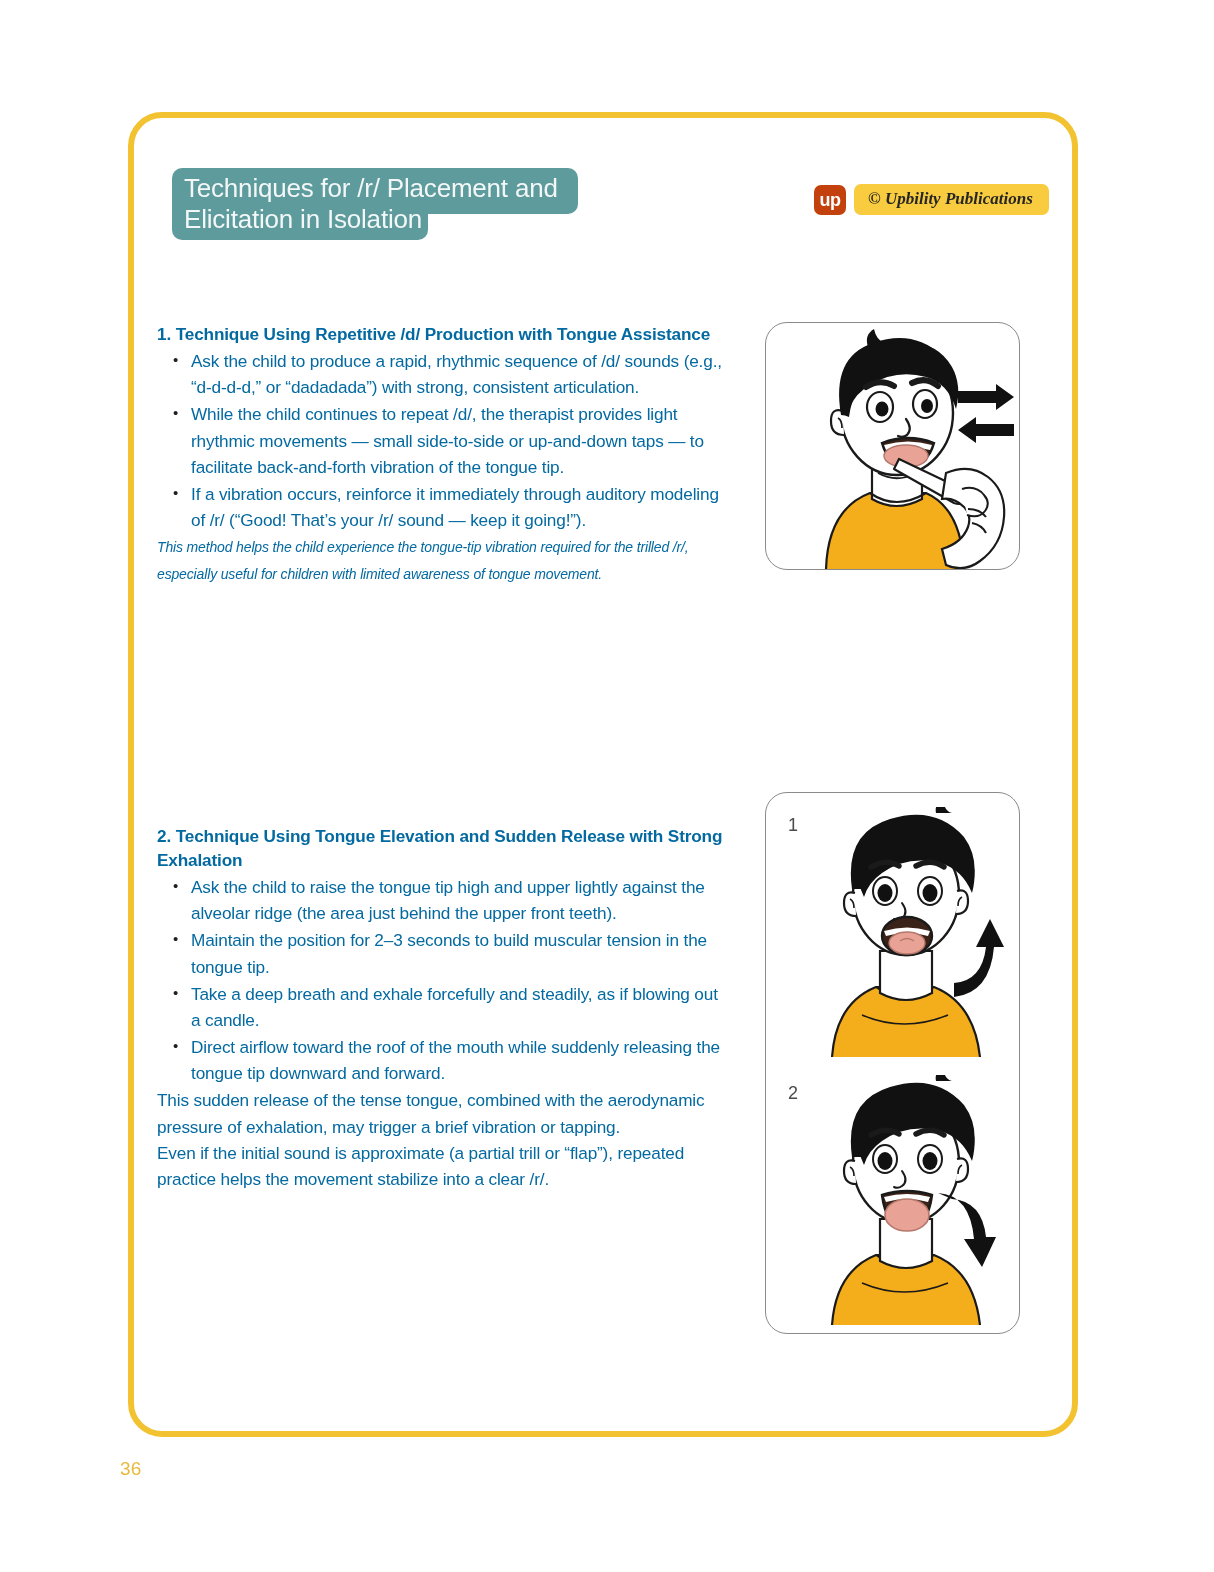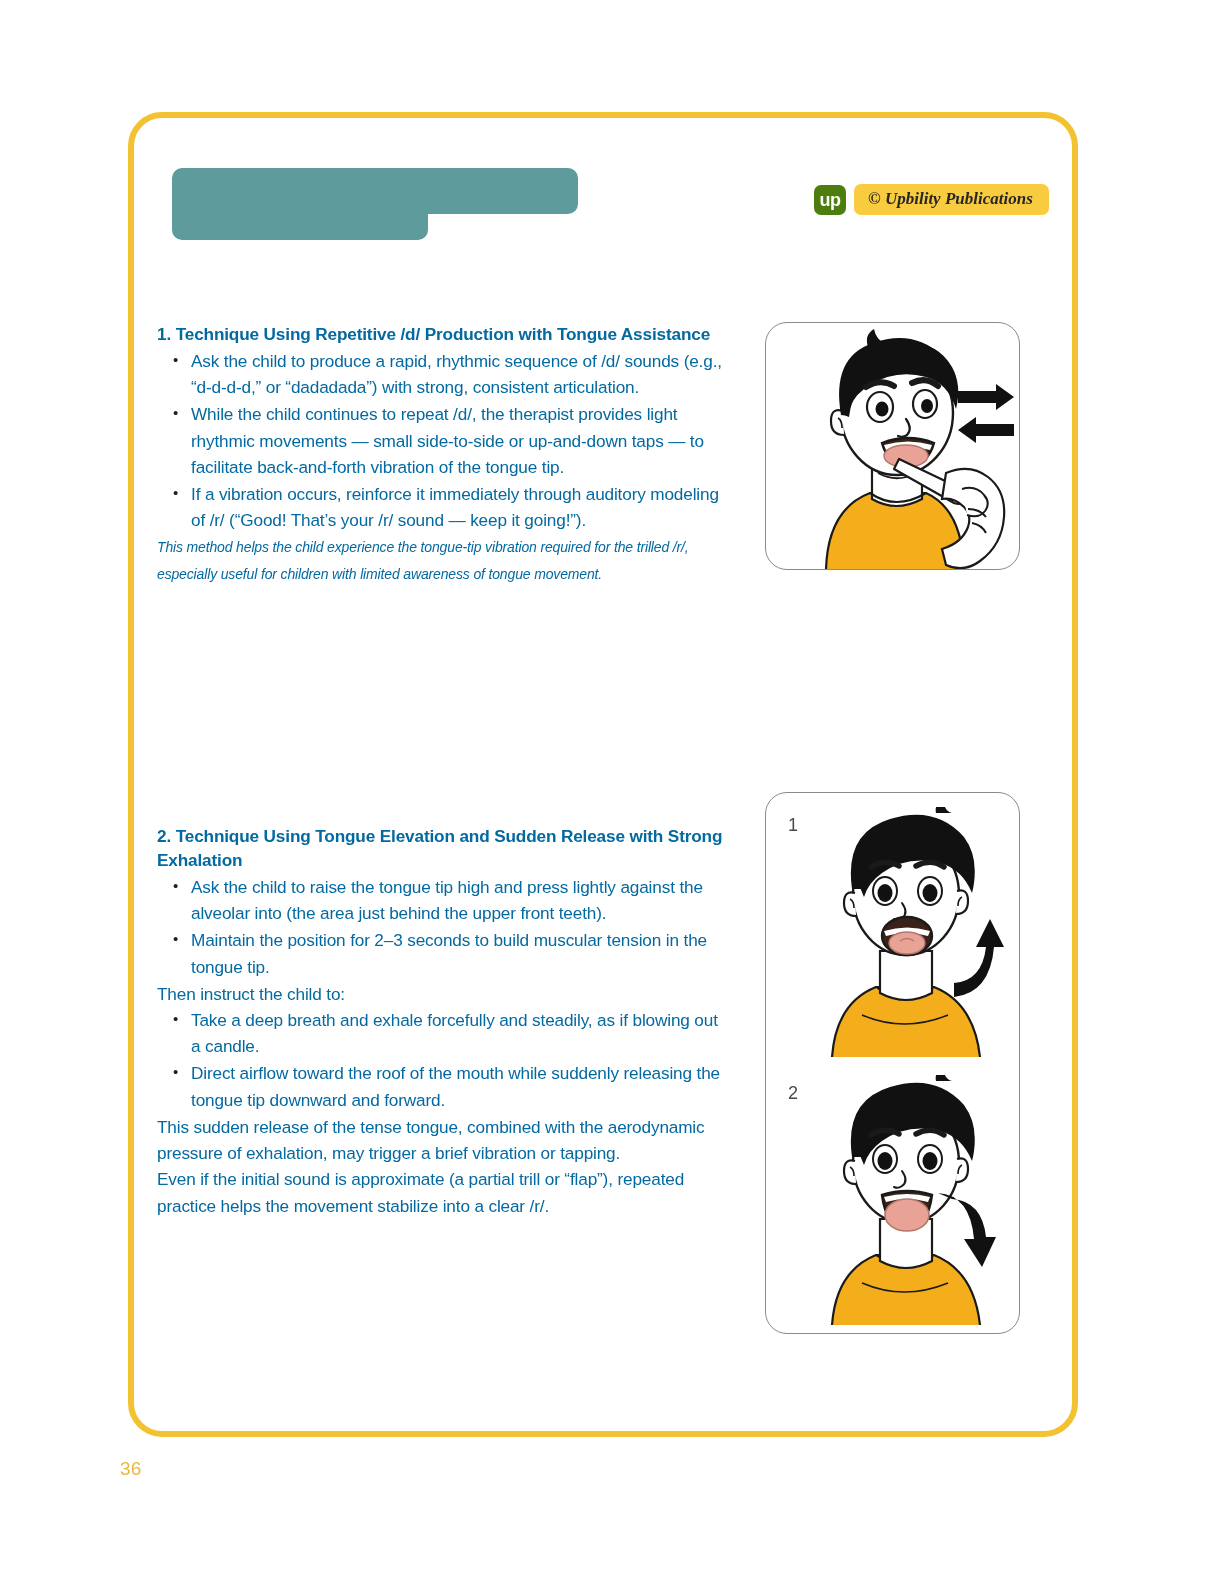--- a/index.html
+++ b/index.html
@@ -81,21 +81,21 @@
     position: absolute;
     left: 814px;
     top: 184px;
     display: flex;
     align-items: center;
     gap: 8px;
   }
   .logo-up {
     width: 32px;
     height: 30px;
-    background: #4d7c0f;
+    background: #c2410c;
     border-radius: 7px;
     color: #fff;
     font-size: 18px;
     font-weight: bold;
     font-family: "Liberation Sans", sans-serif;
     display: flex;
     align-items: center;
     justify-content: center;
     line-height: 1;
     letter-spacing: -0.5px;
@@ -185,44 +185,45 @@
   .illus-svg { display: block; }
 </style>
 </head>
 <body>
 
 <div class="page-frame"></div>
 
 <div class="title-bubble">
   <div class="band-top"></div>
   <div class="band-bot"></div>
+  <div class="title-text">Techniques for /r/ Placement and
+Elicitation in Isolation</div>
 </div>
 
 <div class="publisher">
   <div class="logo-up">up</div>
   <div class="publisher-pill">© Upbility Publications</div>
 </div>
 
 <div class="text-col" id="section1-col">
   <p class="sec-heading">1. Technique Using Repetitive /d/ Production with Tongue Assistance</p>
   <ul class="bullets">
     <li>Ask the child to produce a rapid, rhythmic sequence of /d/ sounds (e.g., “d-d-d-d,” or “dadadada”) with strong, consistent articulation.</li>
     <li>While the child continues to repeat /d/, the therapist provides light rhythmic movements — small side-to-side or up-and-down taps — to facilitate back-and-forth vibration of the tongue tip.</li>
     <li>If a vibration occurs, reinforce it immediately through auditory modeling of /r/ (“Good! That’s your /r/ sound — keep it going!”).</li>
   </ul>
   <p class="note-italic">This method helps the child experience the tongue-tip vibration required for the trilled /r/, especially useful for children with limited awareness of tongue movement.</p>
 </div>
 
 <div class="text-col" id="section2-col">
   <p class="sec-heading">2. Technique Using Tongue Elevation and Sudden Release with Strong Exhalation</p>
   <ul class="bullets">
-    <li>Ask the child to raise the tongue tip high and press lightly against the alveolar into (the area just behind the upper front teeth).</li>
+    <li>Ask the child to raise the tongue tip high and upper lightly against the alveolar ridge (the area just behind the upper front teeth).</li>
     <li>Maintain the position for 2–3 seconds to build muscular tension in the tongue tip.</li>
   </ul>
-  <p class="plain">Then instruct the child to:</p>
   <ul class="bullets">
     <li>Take a deep breath and exhale forcefully and steadily, as if blowing out a candle.</li>
     <li>Direct airflow toward the roof of the mouth while suddenly releasing the tongue tip downward and forward.</li>
   </ul>
   <p class="plain">This sudden release of the tense tongue, combined with the aerodynamic pressure of exhalation, may trigger a brief vibration or tapping.</p>
   <p class="plain">Even if the initial sound is approximate (a partial trill or “flap”), repeated practice helps the movement stabilize into a clear /r/.</p>
 </div>
 
 <div class="illus-card" id="illus-1">
   <svg class="illus-svg" width="253" height="246" viewBox="0 0 253 246" xmlns="http://www.w3.org/2000/svg">

